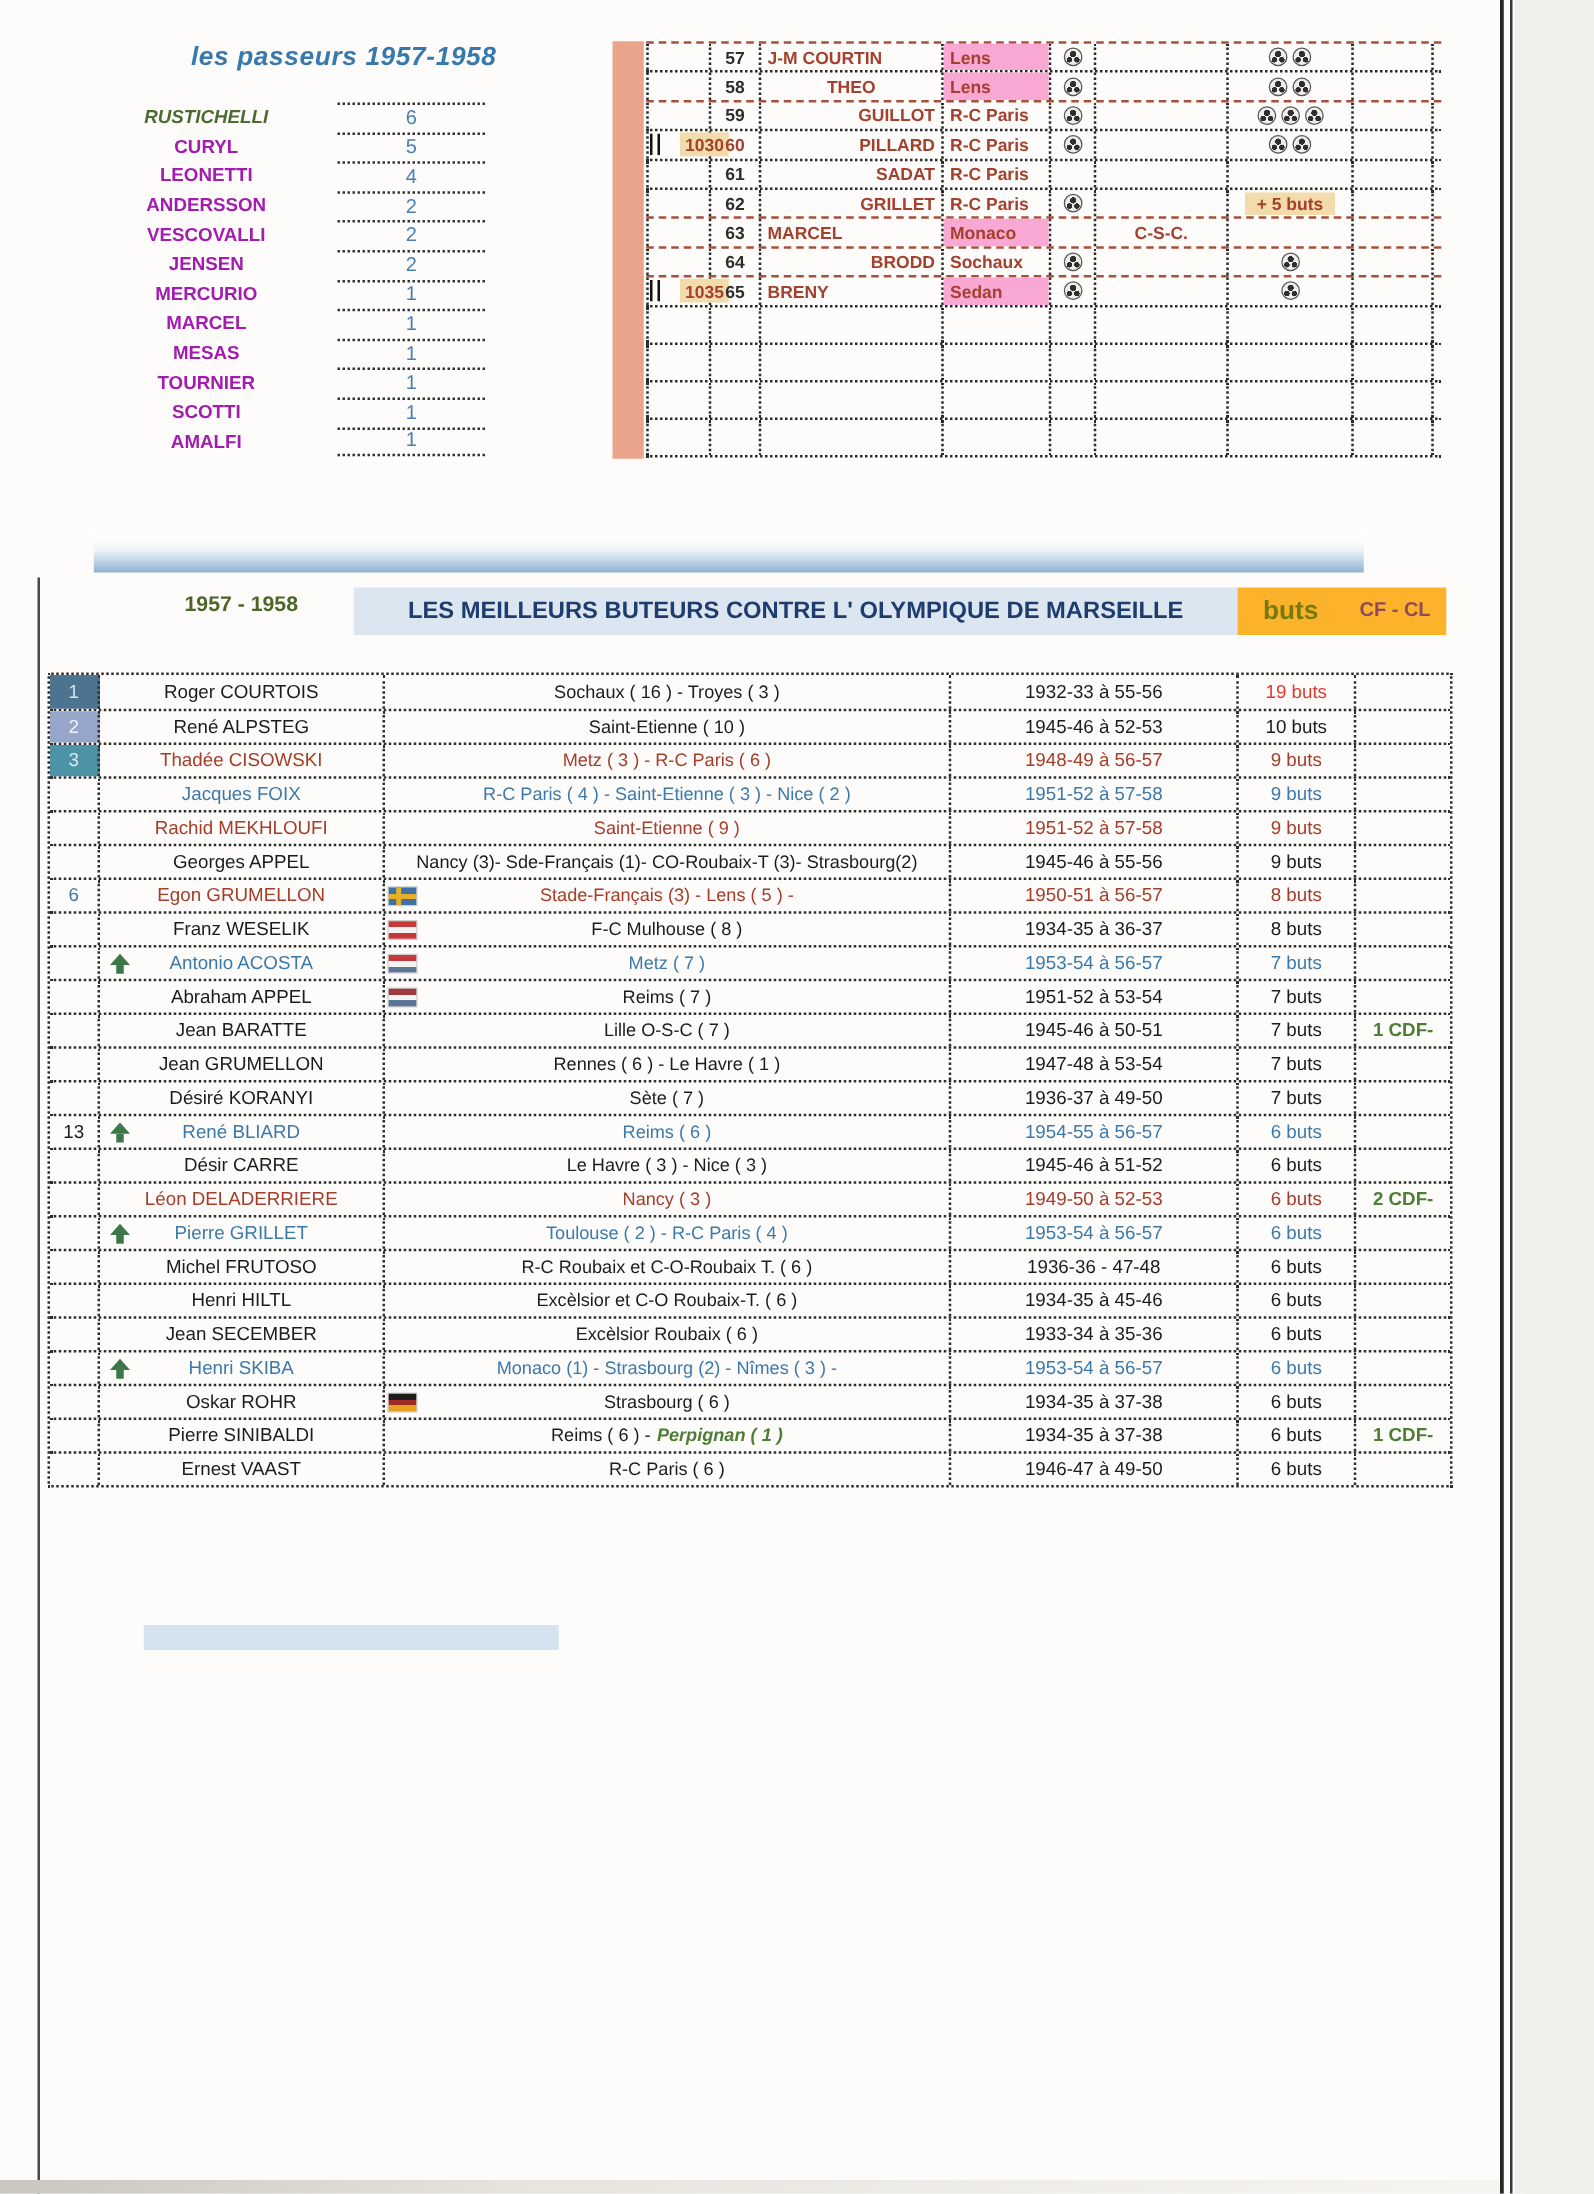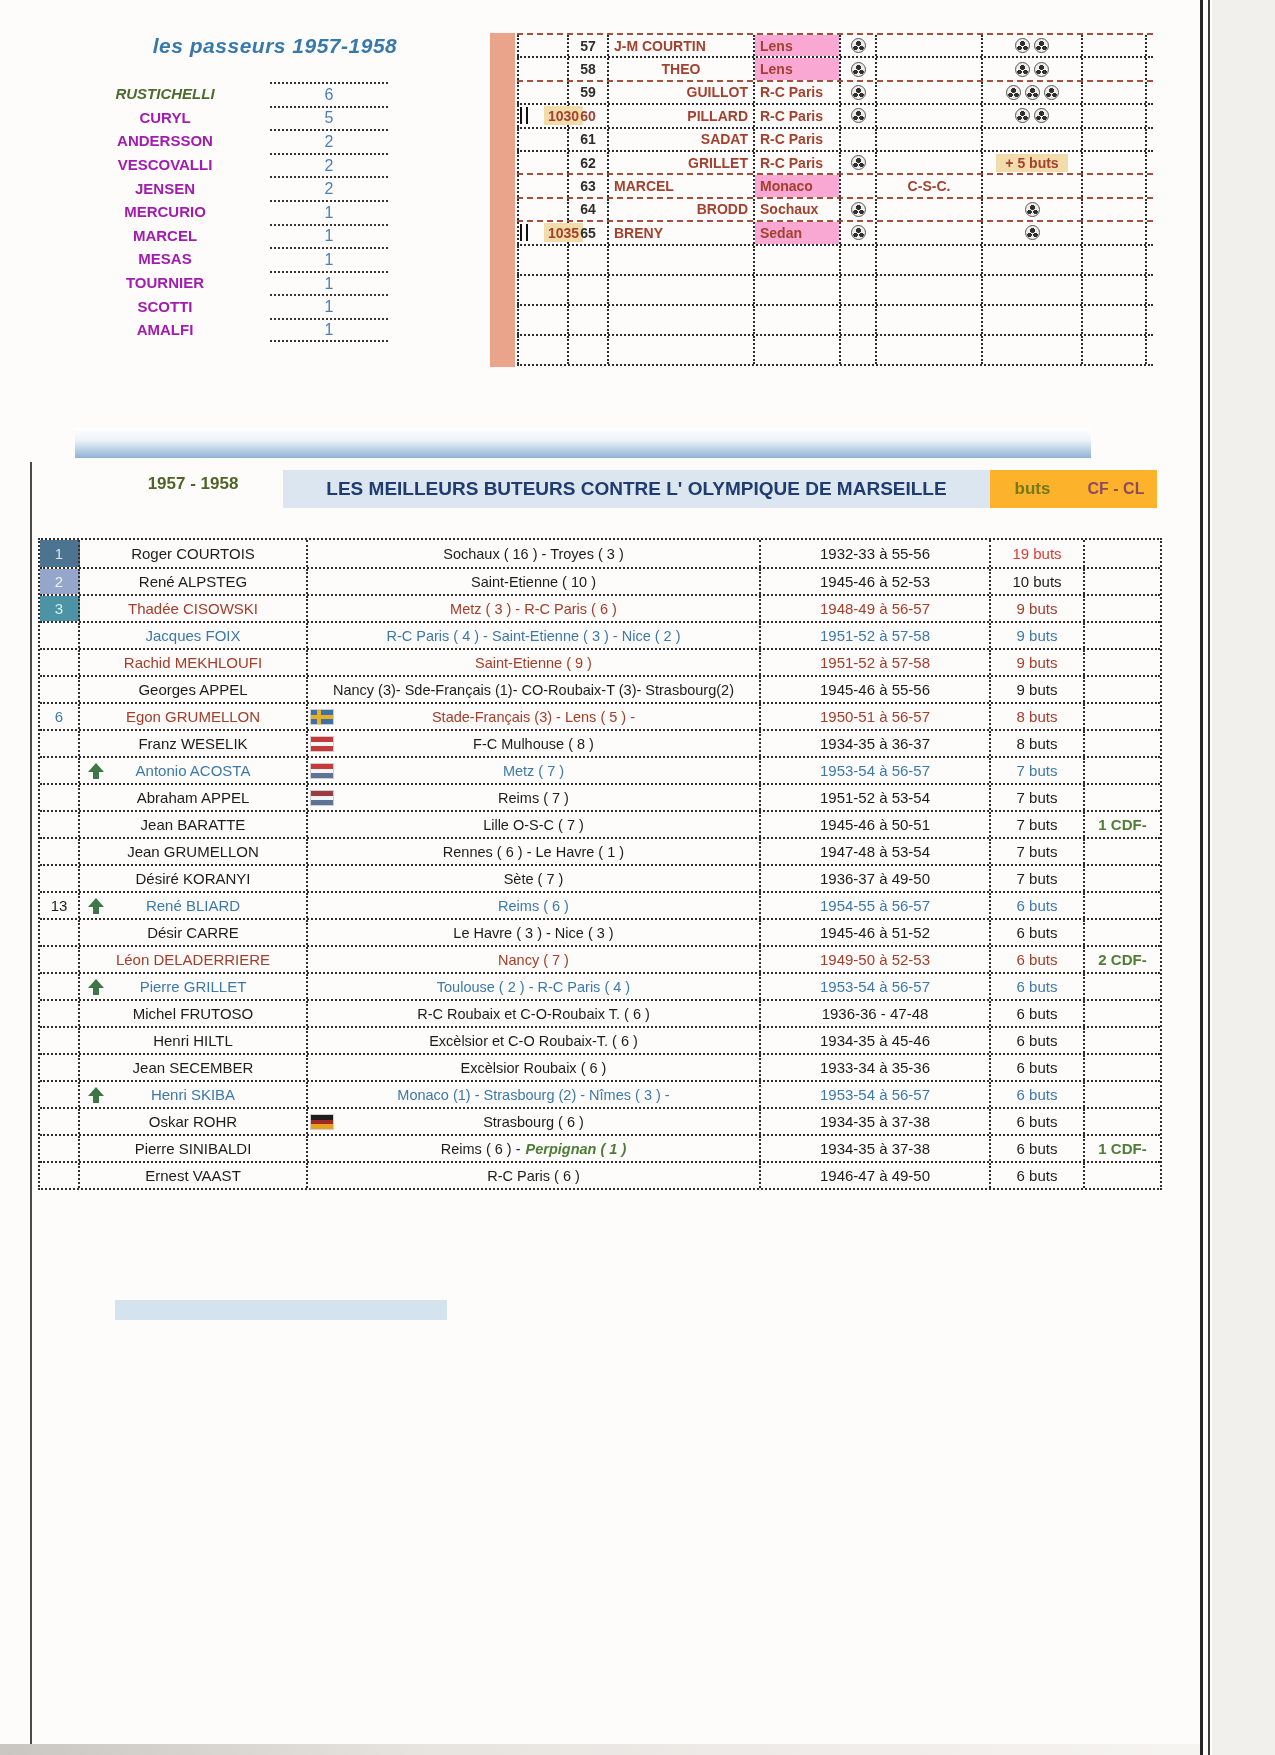--- a/index.html
+++ b/index.html
@@ -50,21 +50,21 @@
 
   
   #divider{left:75px;top:428px;width:1016px;height:30px;
            background:linear-gradient(180deg,#ffffff 0%,#eef4f9 40%,#8fb2d3 100%)}
 
   
   #season{left:118px;top:474px;width:150px;text-align:center;font-weight:bold;font-size:17px;color:#4f6428}
   #titleband{left:283px;top:470px;width:707px;height:38px;background:#dce6f1;color:#1f3c6e;
              font-weight:bold;font-size:19px;display:flex;align-items:center;justify-content:center}
   #orangeband{left:990px;top:470px;width:167px;height:38px;background:#fcb32b;display:flex;align-items:center}
-  .obuts{width:85px;text-align:center;color:#76790e;font-weight:bold;font-size:17px}
+  .obuts{width:85px;text-align:center;color:#76790e;font-weight:bold;font-size:21px}
   .ocfcl{flex:1;text-align:center;color:#8f4a5c;font-weight:bold;font-size:16px}
 
   
   #scorers{left:38px;top:538px;width:1124px;border:2px dotted #2e2e2e;box-sizing:border-box;background:#fdfcfa}
   .s-row{display:flex;height:27px;box-sizing:border-box}
   .s-row + .s-row{border-top:2px dotted #2e2e2e}
   .sc{box-sizing:border-box;height:100%;display:flex;align-items:center;justify-content:center;
       border-right:2px dotted #2e2e2e;position:relative;font-size:15px}
   .sc-rank{width:40px;font-size:15px}
   .sc-name{width:228px}
@@ -110,20 +110,24 @@
   <div class="p-list">
       <div class="p-row">
         <span class="p-name p-emph">RUSTICHELLI</span>
         <span class="p-value">6</span>
       </div>
       <div class="p-row">
         <span class="p-name">CURYL</span>
         <span class="p-value">5</span>
       </div>
       <div class="p-row">
+        <span class="p-name">LEONETTI</span>
+        <span class="p-value">4</span>
+      </div>
+      <div class="p-row">
         <span class="p-name">ANDERSSON</span>
         <span class="p-value">2</span>
       </div>
       <div class="p-row">
         <span class="p-name">VESCOVALLI</span>
         <span class="p-value">2</span>
       </div>
       <div class="p-row">
         <span class="p-name">JENSEN</span>
         <span class="p-value">2</span>
@@ -545,21 +549,21 @@
       <div class="sc sc-period">1945-46 à 51-52</div>
       <div class="sc sc-buts">6 buts</div>
       <div class="sc sc-cfcl"></div>
     </div>
     <div class="s-row">
       <div class="sc sc-rank"></div>
       <div class="sc sc-name c-dr">
         <span>Léon DELADERRIERE</span>
       </div>
       <div class="sc sc-clubs c-dr">
-        <span>Nancy ( 7 )</span>
+        <span>Nancy ( 3 )</span>
       </div>
       <div class="sc sc-period c-dr">1949-50 à 52-53</div>
       <div class="sc sc-buts c-dr">6 buts</div>
       <div class="sc sc-cfcl">2 CDF-</div>
     </div>
     <div class="s-row">
       <div class="sc sc-rank"></div>
       <div class="sc sc-name c-bl">
         <span class="uparrow"></span>
         <span>Pierre GRILLET</span>

